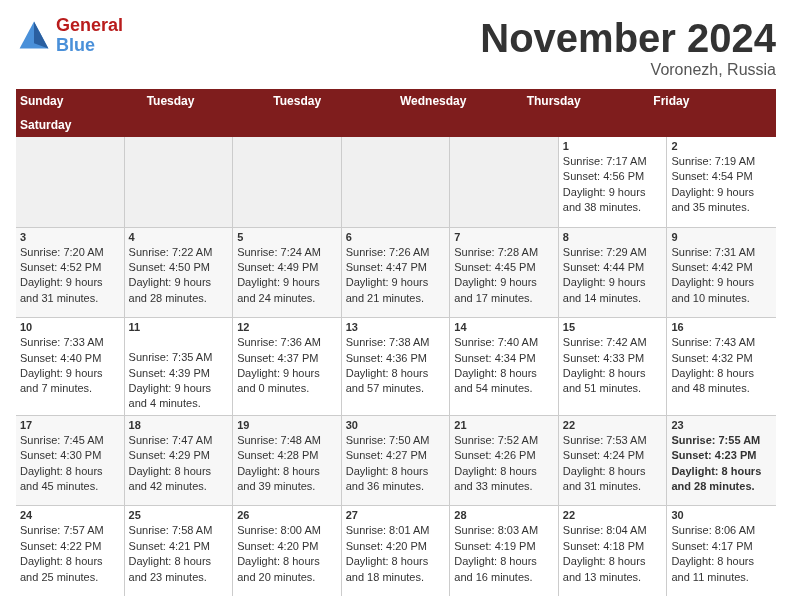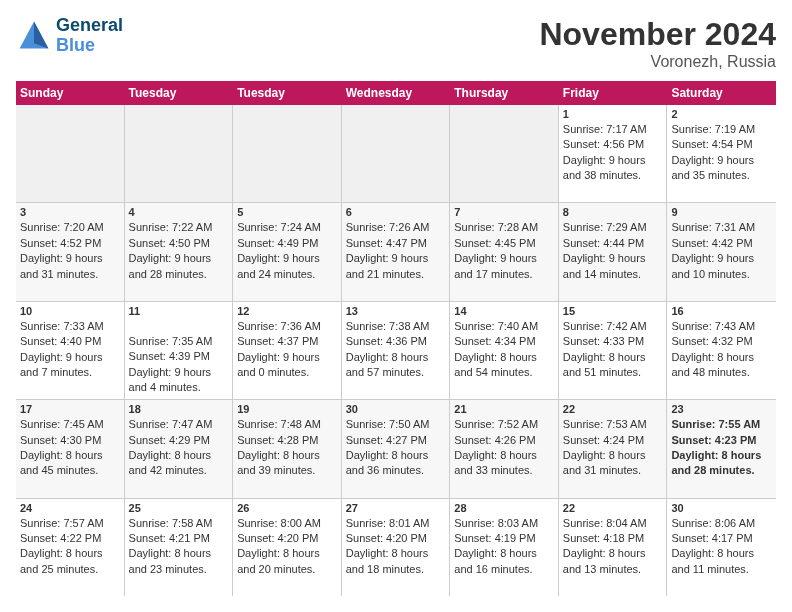--- a/index.html
+++ b/index.html
@@ -28,47 +28,47 @@
       align-items: center;
       gap: 4px;
     }
     .logo-text {
       font-size: 18px;
       font-weight: bold;
       color: #333;
       line-height: 1.1;
     }
     .logo-text span {
-      color: #0c4a6e;
+      color: #b91c1c;
     }
     .logo-icon {
       width: 36px;
       height: 36px;
     }
     .title-block {
       text-align: right;
     }
     .month-title {
-      font-size: 32px;
+      font-size: 40px;
       font-weight: bold;
       color: #333;
     }
     .location {
       font-size: 16px;
       color: #555;
     }
     .calendar {
       flex: 1;
       display: flex;
       flex-direction: column;
     }
     .cal-header {
       display: grid;
-      grid-template-columns: repeat(7, 1fr);
-      background: #be185d;
+      grid-template-columns: repeat(6, 1fr);
+      background: #7f1d1d;
     }
     .cal-header-cell {
       color: #fff;
       font-size: 12px;
       font-weight: bold;
       padding: 5px 4px;
       text-align: left;
     }
     .cal-body {
       flex: 1;

